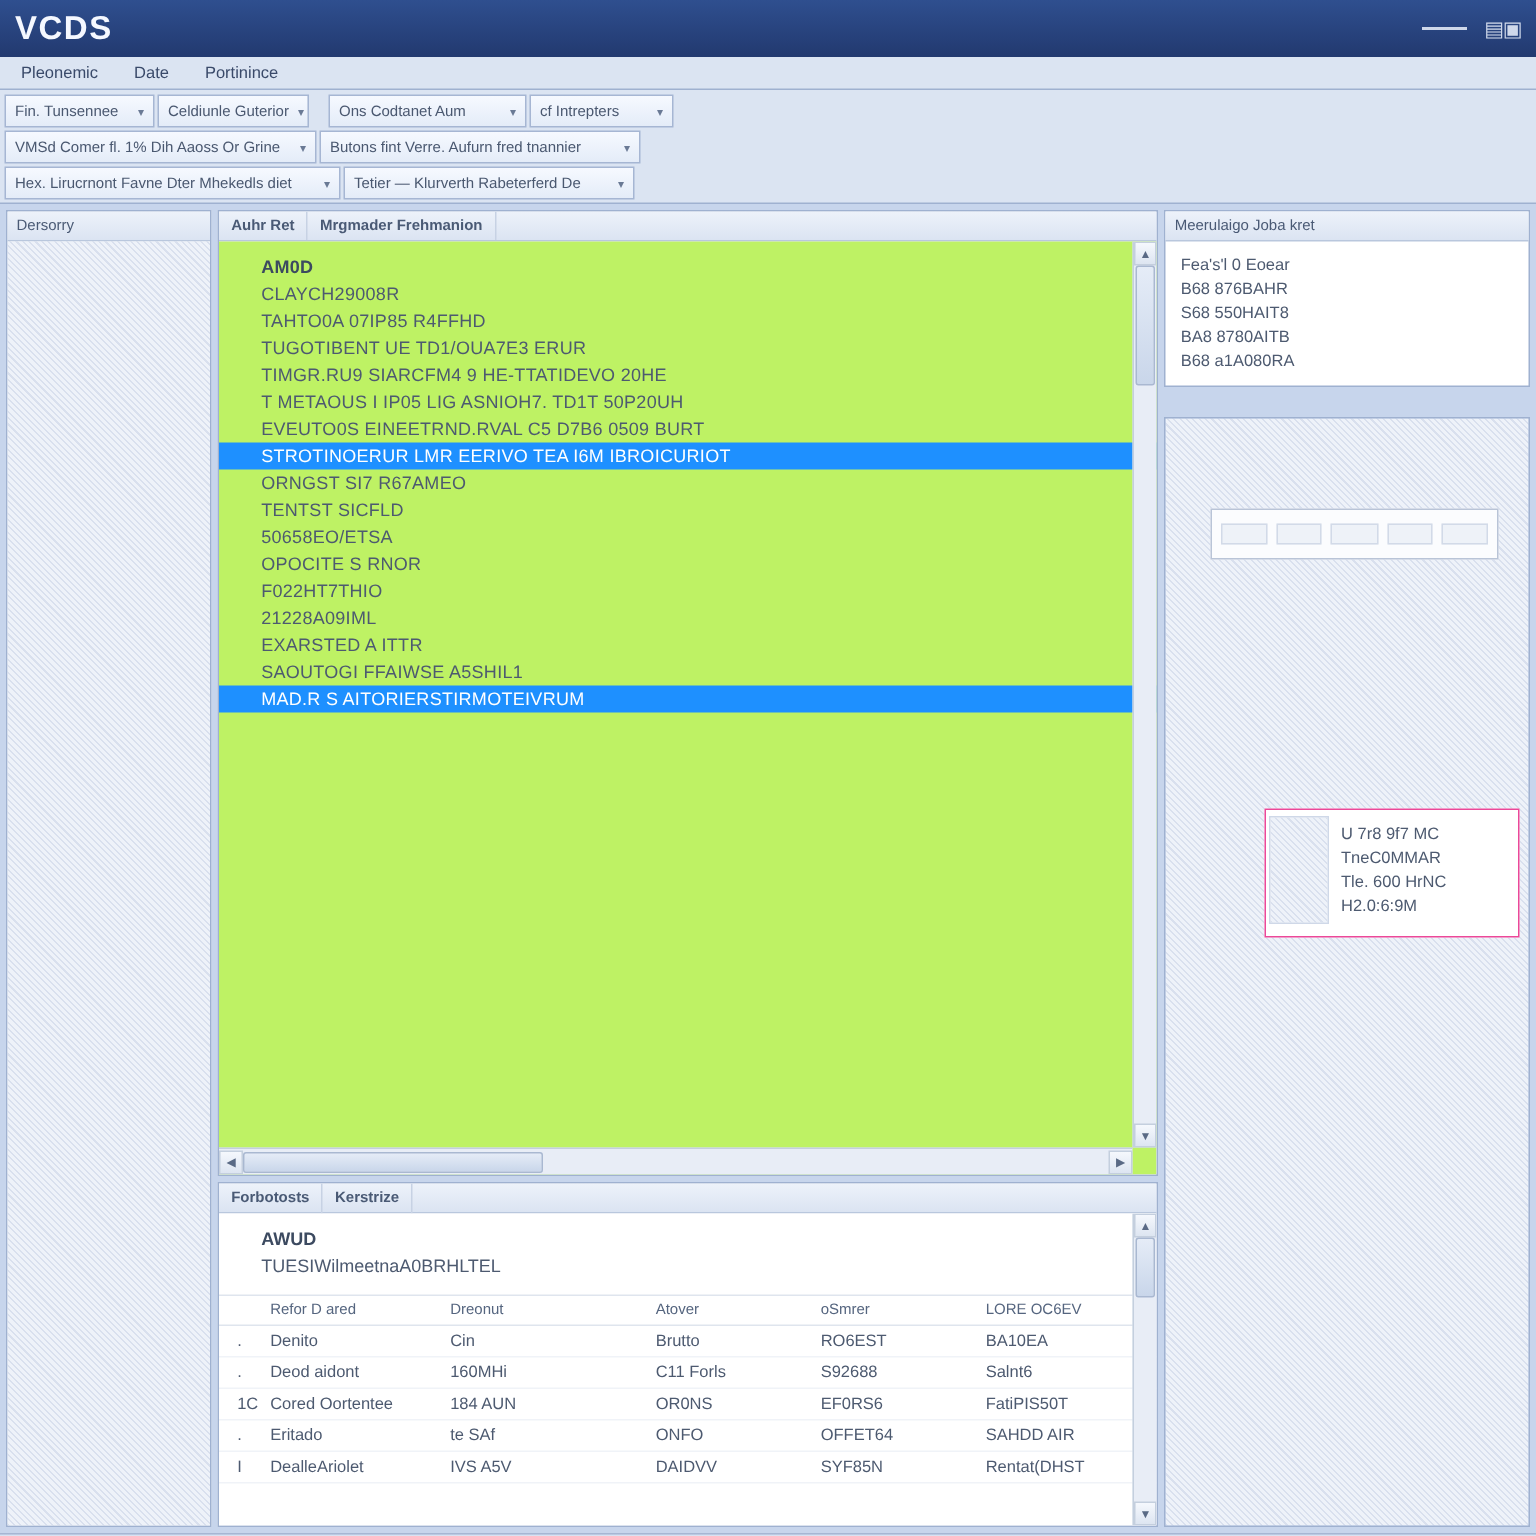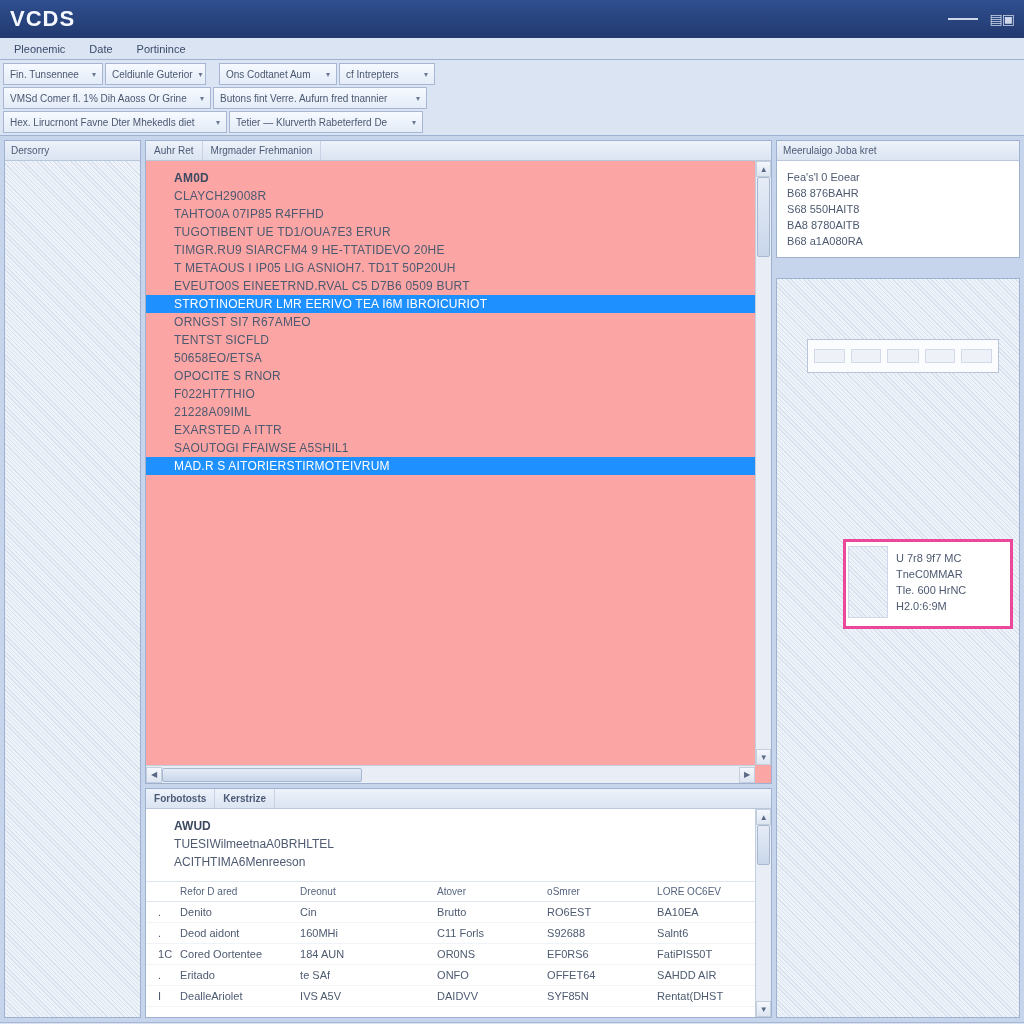--- a/index.html
+++ b/index.html
@@ -92,27 +92,28 @@
 }
 .list-panel { flex: 1 1 auto; min-height: 0; }
 .list-tabs {
   height:20px;
   background:linear-gradient(#edf2fa,#dbe4f2);
   border-bottom:1px solid #b9c7dd;
   display:flex;
   align-items:flex-start;
   font-size:10px;
   color:#4a5a75;
+  font-weight:bold;
 }
 .list-tabs .tab { padding:0 8px; height:100%; display:flex; align-items:center; border-right:1px solid #c7d2e4;}
 .list-body {
   position:relative;
   height: calc(100% - 20px);
   overflow:hidden;
-  background:#fca5a5;
+  background:#bef264;
 }
 .list-body .lines { padding: 8px 0 0 28px; }
 .list-body .line {
   font-size:12px;
   color:#4d5a70;
   padding: 2px 8px 2px 0;
   white-space:nowrap;
   letter-spacing:0.2px;
 }
 .list-body .line.title { font-weight:600; color:#3c4a60; }
@@ -171,21 +172,21 @@
 .preview-panel { flex:1; border:1px solid #9fb1d0; position:relative; overflow:hidden;}
 .preview-panel .hatch { position:absolute; inset:0;}
 .preview-slot {
   position:absolute; left:30px; right:20px; height:34px;
   background:#fbfcfe; border:1px solid #b9c4d7;
   display:flex; align-items:center; padding:0 6px; gap:6px;
 }
 .preview-slot .seg { height:14px; background:#eef2f8; border:1px solid #d2dae8; flex:1;}
 .overlay-card {
   position:absolute;
-  background:#fff; border:3px solid #ec4899;
+  background:#fff; border:1px solid #ec4899;
   width:170px;
   padding:4px 2px 8px 2px;
   display:flex;
 }
 .overlay-card .ohatch {
   width:40px;
   background-image: repeating-linear-gradient(45deg,#d9e0ee 0 1px,#eef2f9 1px 3px);
   border:1px solid #cfd8e8;
 }
 .overlay-card .otxt { padding:4px 8px; }
@@ -216,21 +217,21 @@
 <div class="toolbar">
   <div class="toolbar-row">
       <div class="tb-btn" style="width: 100px;">
         <span>Fin. Tunsennee</span>
         <span class="chev">▾</span>
       </div>
       <div class="tb-btn" style="width: 101px;">
         <span>Celdiunle Guterior</span>
         <span class="chev">▾</span>
       </div>
-      <div class="tb-btn" style="width: 118px; margin-left: 12px;">
+      <div class="tb-btn" style="width: 132px; margin-left: 12px;">
         <span>Ons Codtanet Aum</span>
         <span class="chev">▾</span>
       </div>
       <div class="tb-btn" style="width: 96px;">
         <span>cf Intrepters</span>
         <span class="chev">▾</span>
       </div>
     </div>
   <div class="toolbar-row">
       <div class="tb-btn" style="width: 208px;">
@@ -308,21 +309,20 @@
     </div>
 
     <div class="panel bottom-panel">
       <div class="bp-header">
           <div class="tab">Forbotosts</div>
           <div class="tab">Kerstrize</div>
         </div>
       <div class="bp-body">
         <div class="line title">AWUD</div>
           <div class="line">TUESIWilmeetnaA0BRHLTEL</div>
-          <div class="line">ACITHTIMA6Menreeson</div>
           <div class="bp-grid-header">
             <div class="col c0"></div>
             <div class="col c1">Refor D ared</div>
             <div class="col c2">Dreonut</div>
             <div class="col c3">Atover</div>
             <div class="col c4">oSmrer</div>
             <div class="col c5">LORE OC6EV</div>
           </div>
           <div class="bp-grid-row">
             <div class="col c0">.</div>

